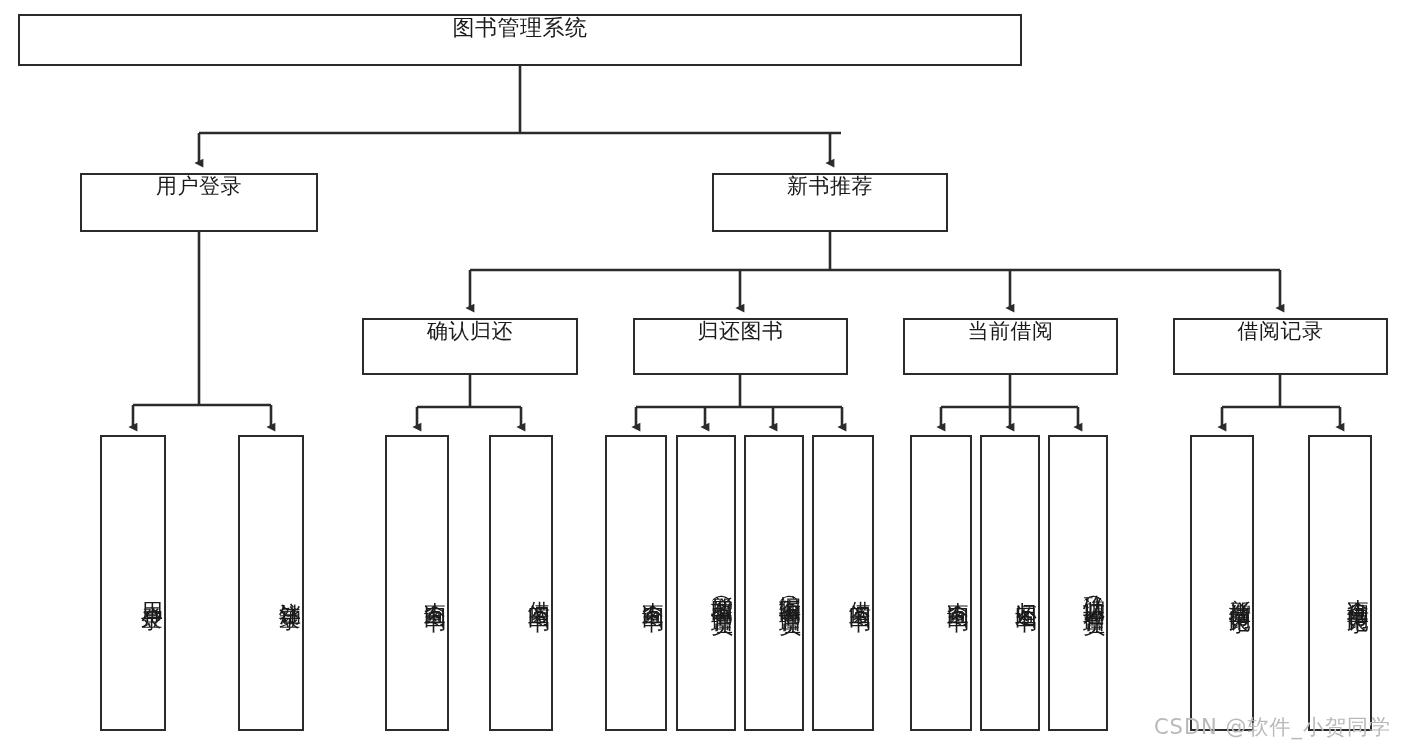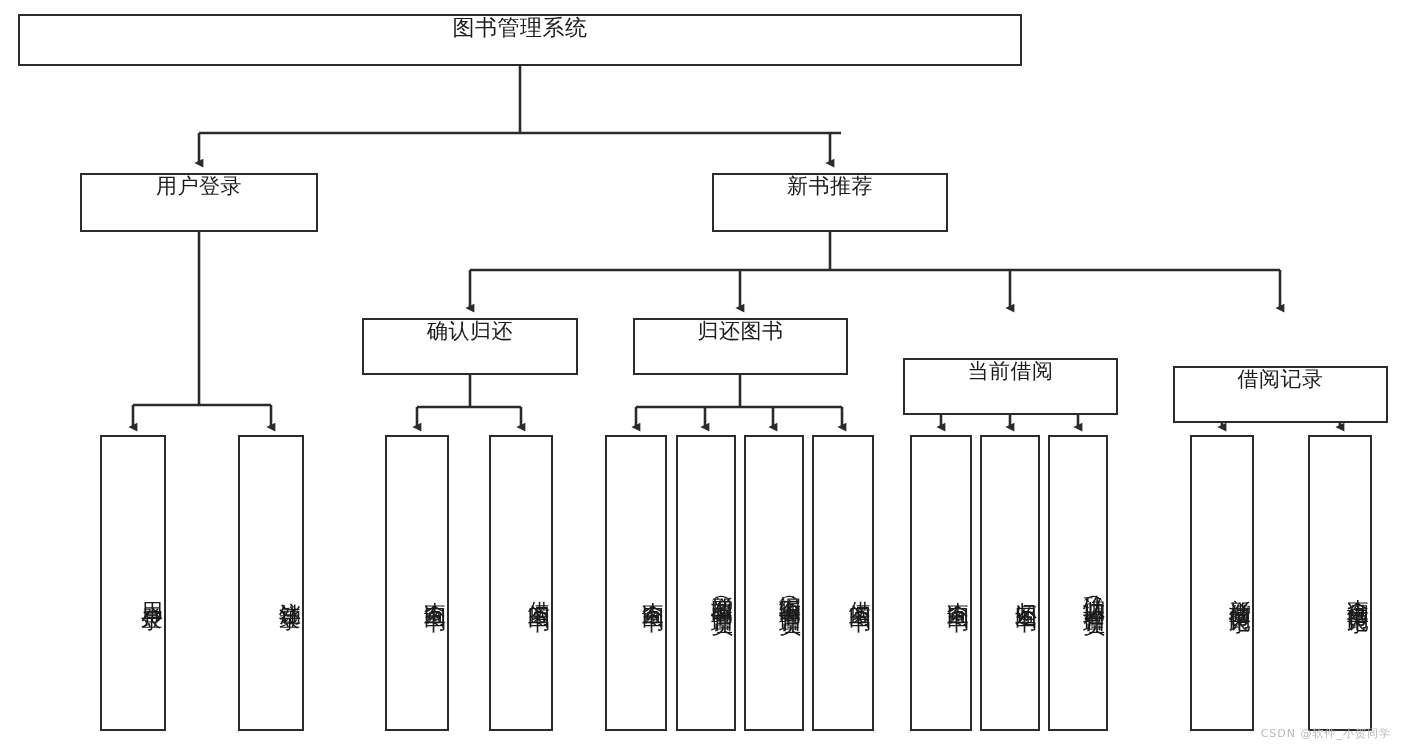--- a/index.html
+++ b/index.html
@@ -58,21 +58,21 @@
   .vtext {
     writing-mode: vertical-rl;
     text-orientation: upright;
     display: block;
     white-space: nowrap;
   }
   .watermark {
     position: absolute;
     right: 14px;
     bottom: 6px;
-    font-size: 11px;
+    font-size: 21px;
     color: #b9b9b9;
     letter-spacing: 1px;
     z-index: 5;
     white-space: nowrap;
   }
 </style>
 </head>
 <body>
 
 <div id="canvas">
@@ -137,24 +137,24 @@
   <div class="node h" style="left:712px; top:173px; width:236px; height:59px;">
     <span>新书推荐</span>
   </div>
 
   <div class="node h" style="left:362px; top:318px; width:216px; height:57px;">
     <span>确认归还</span>
   </div>
   <div class="node h" style="left:633px; top:318px; width:215px; height:57px;">
     <span>归还图书</span>
   </div>
-  <div class="node h" style="left:903px; top:318px; width:215px; height:57px;margin-top:40px;">
+  <div class="node h" style="left:903px; top:318px; width:215px; height:57px;">
     <span>当前借阅</span>
   </div>
-  <div class="node h" style="left:1173px; top:318px; width:215px; height:57px;margin-top:48px;">
+  <div class="node h" style="left:1173px; top:318px; width:215px; height:57px;">
     <span>借阅记录</span>
   </div>
 
   <div class="node v" style="left:100px; top:435px; width:66px; height:296px;">
     <span class="vtext">用户登录</span>
   </div>
   <div class="node v" style="left:238px; top:435px; width:66px; height:296px;">
     <span class="vtext">注销登录</span>
   </div>
 

